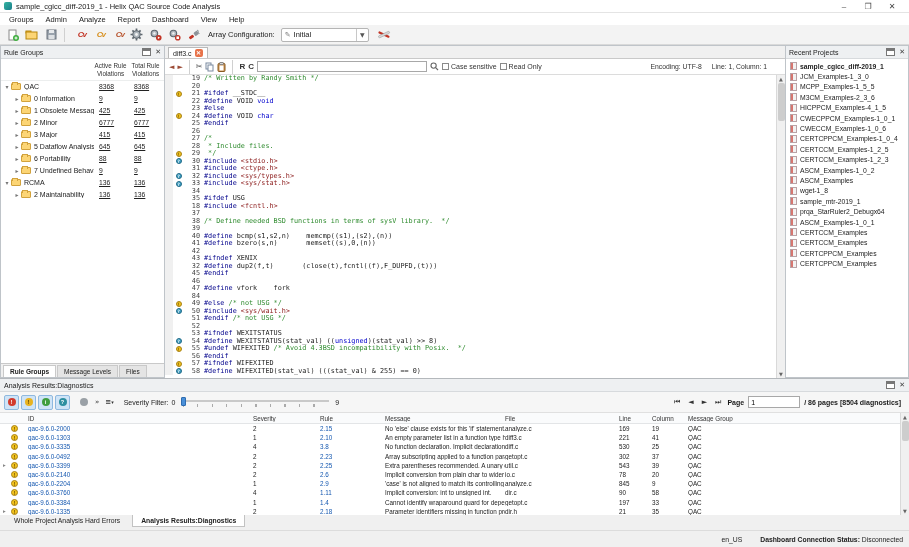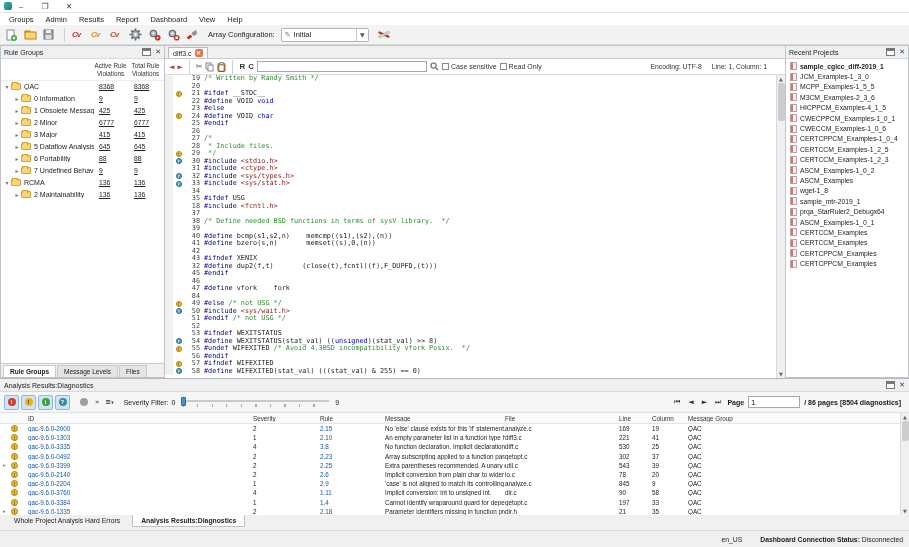--- a/index.html
+++ b/index.html
@@ -10,21 +10,21 @@
   .titlebar{top:0;left:0;right:0;height:13px;background:#ffffff;border-bottom:1px solid #e4e4e4;display:flex;align-items:center;padding:0 4px;}
   .appicon{width:8px;height:8px;border-radius:2px;background:linear-gradient(135deg,#34b3a0,#1b7f8c);margin-right:4px;}
   .wtitle{font-size:7.5px;color:#222;flex:1;}
   .wbtns{display:flex;gap:14px;padding-right:8px;color:#444;font-size:8px;}
   .wbtn{width:10px;text-align:center;cursor:default;line-height:11px;}
   
   .menubar{top:13px;left:0;right:0;height:12px;background:#ffffff;display:flex;align-items:center;padding-left:4px;gap:2px;}
   .menu-item{font-size:7.5px;color:#222;padding:1px 5px;}
   
   .toolbar{top:25px;left:0;right:0;height:20px;background:#f3f3f3;border-bottom:1px solid #d9d9d9;display:flex;align-items:center;padding-left:4px;gap:3px;}
-  .tbtn{width:16px;height:16px;display:flex;align-items:center;justify-content:flex-start;border:1px solid transparent;border-radius:2px;}
+  .tbtn{width:16px;height:16px;display:flex;align-items:center;justify-content:flex-end;border:1px solid transparent;border-radius:2px;}
   .tsep{width:1px;height:14px;background:#d0d0d0;margin:0 3px;}
   .cfg-label{font-size:7.5px;color:#222;margin:0 3px 0 4px;}
   .cfg-box{width:88px;height:14px;background:#fff;border:1px solid #b5b5b5;border-radius:2px;display:flex;align-items:center;font-size:7.5px;padding-left:3px;gap:3px;}
   .cfg-box .caret{margin-left:auto;border-left:1px solid #c8c8c8;width:12px;height:100%;display:flex;align-items:center;justify-content:center;color:#555;font-size:6px;}
   .glyph{font-family:"DejaVu Sans",sans-serif;}
   .cv{font-size:8px;font-weight:bold;font-style:italic;color:#c23324;letter-spacing:-1px;}
   
   .panel{background:#ffffff;border:1px solid #bfc4c9;}
   .left-panel{top:45px;left:0;width:165px;height:333px;display:flex;flex-direction:column;}
   .center-panel{top:45px;left:165px;width:620px;height:333px;border-top:1px solid #bfc4c9;background:#fff;display:flex;flex-direction:column;}
@@ -115,31 +115,32 @@
   
   .statusbar{top:530px;left:0;right:0;height:17px;background:#f0f0f0;border-top:1px solid #dcdcdc;display:flex;align-items:center;justify-content:flex-end;gap:18px;padding-right:6px;font-size:6.8px;color:#222;}
   .statusbar b{font-weight:bold;}
   svg{display:block;}
 </style>
 </head>
 <body>
 
 <div class="abs titlebar">
   <div class="appicon"></div>
+  <div class="wtitle">sample_cgicc_diff-2019_1 - Helix QAC Source Code Analysis</div>
   <div class="wbtns">
     <div class="wbtn">–</div>
     <div class="wbtn">❐</div>
     <div class="wbtn">✕</div>
   </div>
 </div>
 
 <div class="abs menubar" id="menubar">
     <div class="menu-item">Groups</div>
     <div class="menu-item">Admin</div>
-    <div class="menu-item">Results</div>
+    <div class="menu-item">Analyze</div>
     <div class="menu-item">Report</div>
     <div class="menu-item">Dashboard</div>
     <div class="menu-item">View</div>
     <div class="menu-item">Help</div>
   </div>
 
 <div class="abs toolbar">
   <div class="tbtn">
     <svg width="12" height="12" viewBox="0 0 12 12">
         <rect x="2" y="1" width="7" height="10" fill="#fff" stroke="#8a8a8a"></rect>
@@ -374,21 +375,21 @@
         <div class="cline"><span class="fold"></span><span class="mark"></span><span class="lnum">45</span><span class="ctext"><span class="td">#endif</span></span></div>
         <div class="cline"><span class="fold"></span><span class="mark"></span><span class="lnum">46</span><span class="ctext"></span></div>
         <div class="cline"><span class="fold"></span><span class="mark"></span><span class="lnum">47</span><span class="ctext"><span class="td">#define</span> vfork    fork</span></div>
         <div class="cline"><span class="fold"></span><span class="mark"></span><span class="lnum">84</span><span class="ctext"></span></div>
         <div class="cline"><span class="fold"></span><span class="mark"><span class="dot y">!</span></span><span class="lnum">49</span><span class="ctext"><span class="td">#else</span> <span class="tc">/* not USG */</span></span></div>
         <div class="cline"><span class="fold"></span><span class="mark"><span class="dot t">?</span></span><span class="lnum">50</span><span class="ctext"><span class="td">#include</span> <span class="ts">&lt;sys/wait.h&gt;</span></span></div>
         <div class="cline"><span class="fold"></span><span class="mark"></span><span class="lnum">51</span><span class="ctext"><span class="td">#endif</span> <span class="tc">/* not USG */</span></span></div>
         <div class="cline"><span class="fold"></span><span class="mark"></span><span class="lnum">52</span><span class="ctext"></span></div>
         <div class="cline"><span class="fold"></span><span class="mark"></span><span class="lnum">53</span><span class="ctext"><span class="td">#ifndef</span> WEXITSTATUS</span></div>
         <div class="cline"><span class="fold"></span><span class="mark"><span class="dot t">?</span></span><span class="lnum">54</span><span class="ctext"><span class="td">#define</span> WEXITSTATUS(stat_val) ((<span class="tk">unsigned</span>)(stat_val) &gt;&gt; 8)</span></div>
-        <div class="cline"><span class="fold"></span><span class="mark"><span class="dot y">!</span></span><span class="lnum">55</span><span class="ctext"><span class="td">#undef</span> WIFEXITED <span class="tc">/* Avoid 4.3BSD incompatibility vfork Posix.  */</span></span></div>
+        <div class="cline"><span class="fold"></span><span class="mark"><span class="dot y">!</span></span><span class="lnum">55</span><span class="ctext"><span class="td">#undef</span> WIFEXITED <span class="tc">/* Avoid 4.3BSD incompatibility with Posix.  */</span></span></div>
         <div class="cline"><span class="fold"></span><span class="mark"></span><span class="lnum">56</span><span class="ctext"><span class="td">#endif</span></span></div>
         <div class="cline"><span class="fold"></span><span class="mark"><span class="dot y">!</span></span><span class="lnum">57</span><span class="ctext"><span class="td">#ifndef</span> WIFEXITED</span></div>
         <div class="cline"><span class="fold"></span><span class="mark"><span class="dot t">?</span></span><span class="lnum">58</span><span class="ctext"><span class="td">#define</span> WIFEXITED(stat_val) (((stat_val) &amp; 255) == 0)</span></div>
       </div>
     <div class="vscroll">
       <span class="sarr">▲</span>
       <div class="sthumb"></div>
       <div class="sspace"></div>
       <span class="sarr">▼</span>
     </div>

